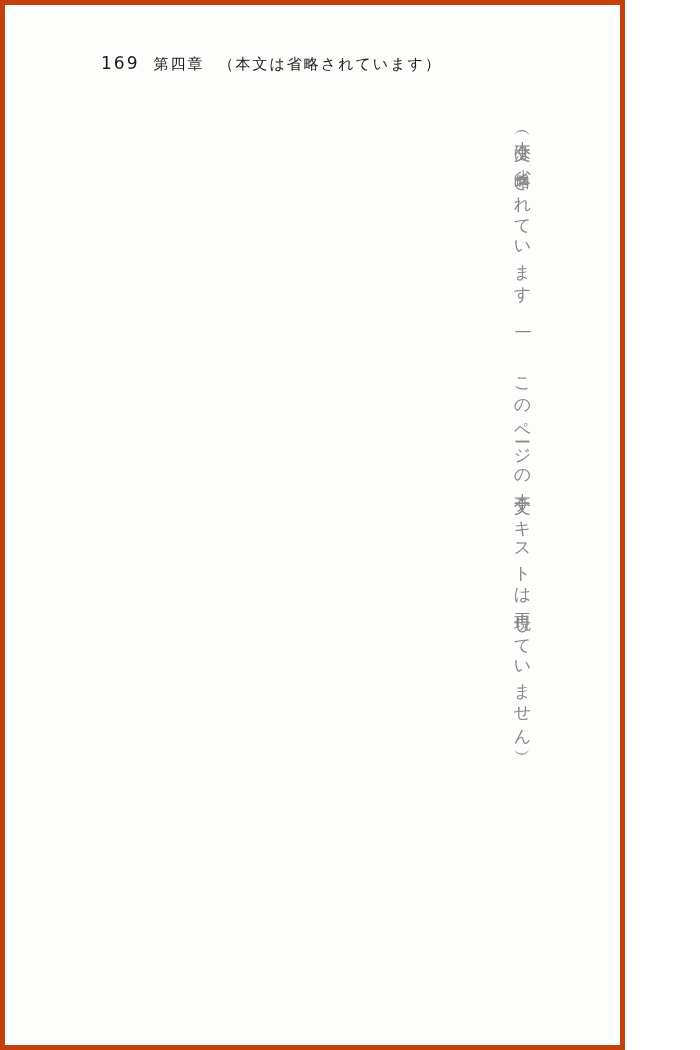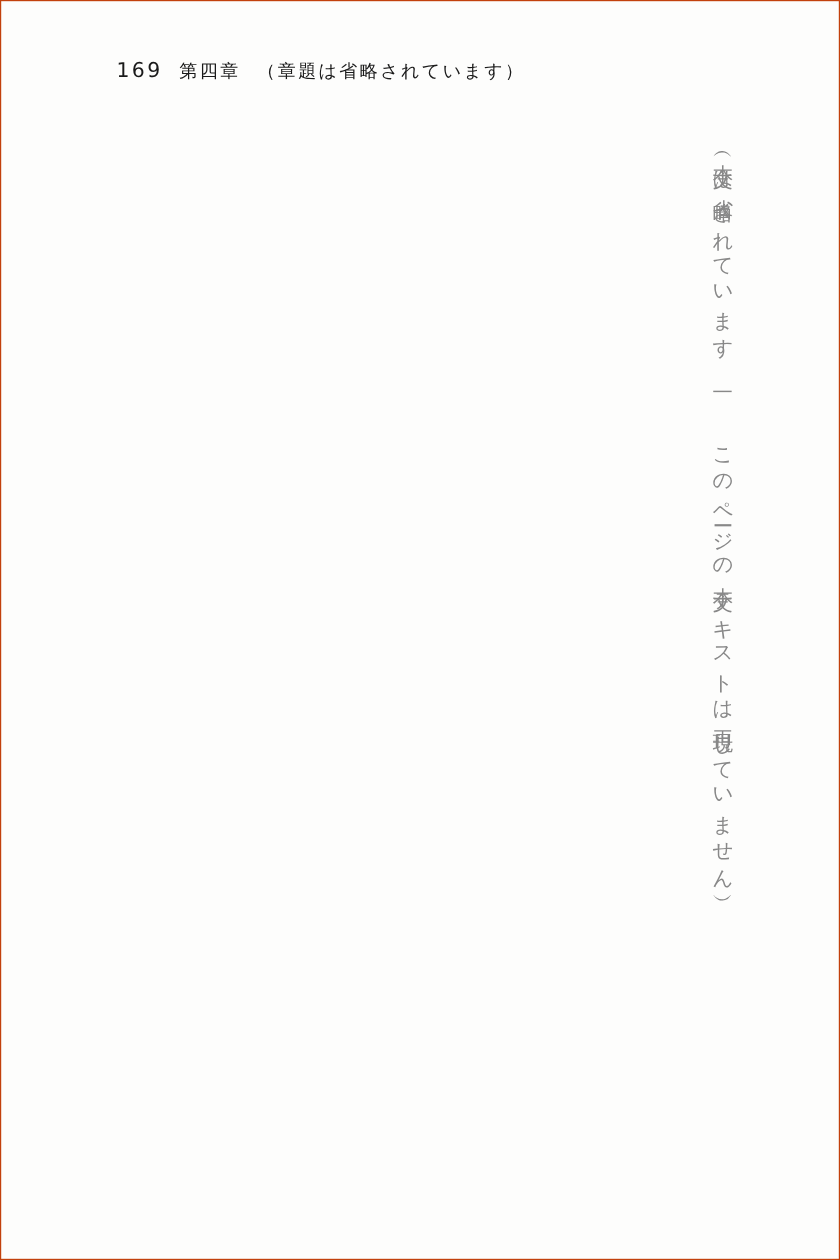--- a/index.html
+++ b/index.html
@@ -1,31 +1,31 @@
 <!DOCTYPE html>
 <html><head>
 <meta charset="utf-8">
 <style>
   html,body{margin:0;padding:0;}
-  .page{width:700px;height:1050px;background:#fdfdfc;box-sizing:border-box;
-        border:1px solid #c2410c;position:relative;overflow:hidden;
+  .page{width:625px;height:1050px;background:#fdfdfc;box-sizing:border-box;
+        border:5px solid #c2410c;position:relative;overflow:hidden;
         font-family:"DejaVu Sans",sans-serif;color:#1a1a1a;}
   .running-head{position:absolute;top:48px;left:96px;font-size:15px;
         letter-spacing:2px;display:flex;gap:14px;align-items:baseline;}
   .page-number{font-size:17px;}
   .body-area{position:absolute;top:120px;right:80px;bottom:60px;left:80px;
         writing-mode:vertical-rl;text-orientation:upright;
         font-size:17px;line-height:2.1;letter-spacing:3px;}
   .redacted-note{writing-mode:vertical-rl;color:#888;}
 </style>
 </head>
 <body>
 
 <div class="page">
   <div class="running-head">
     <span class="page-number">169</span>
     <span>第四章</span>
-    <span>（章題は省略されています）</span>
+    <span>（本文は省略されています）</span>
   </div>
   <div class="body-area">
     <span class="redacted-note">（本文は省略されています — このページの本文テキストは再現していません）</span>
   </div>
 </div>
 
 </body></html>

